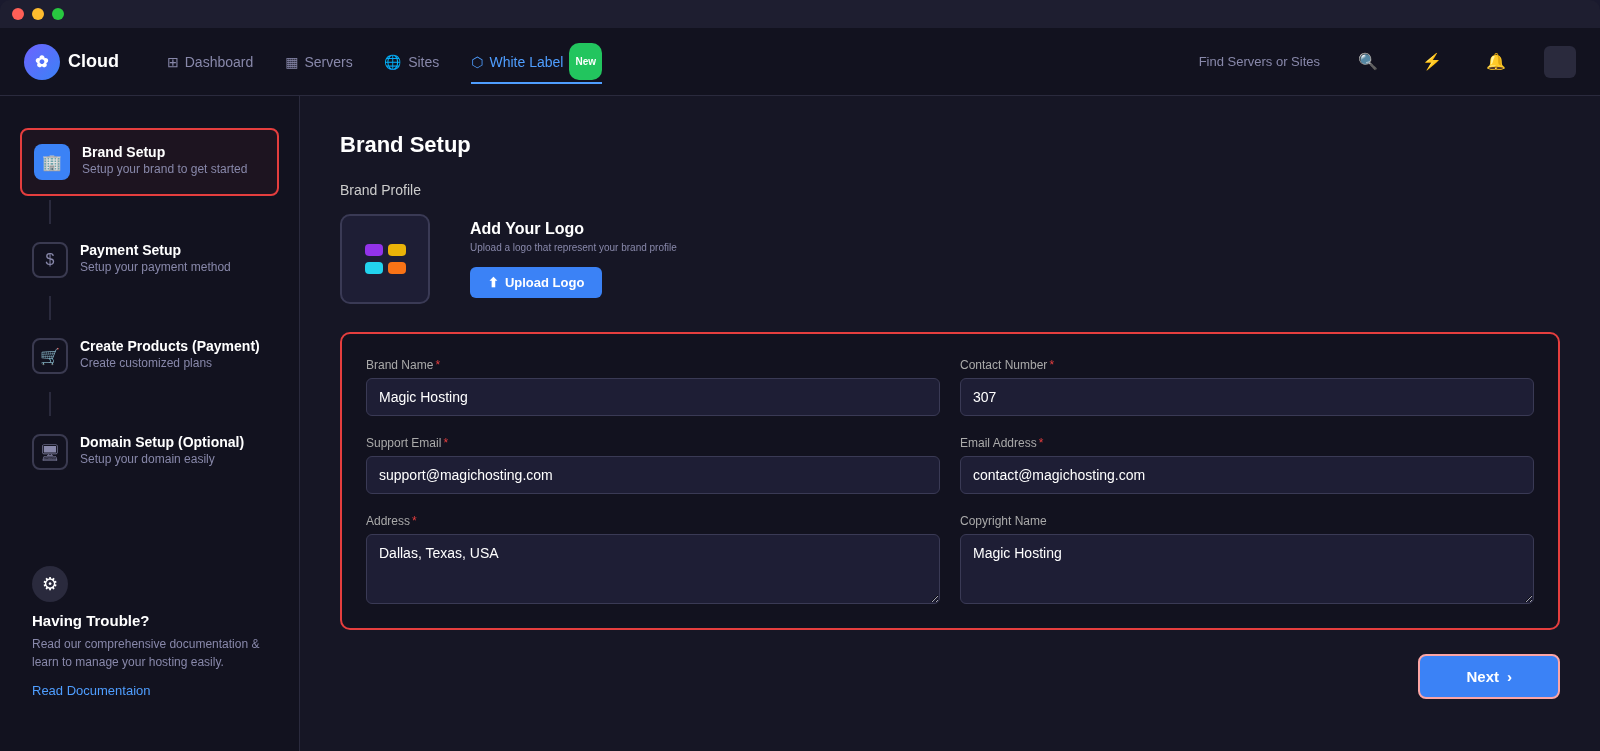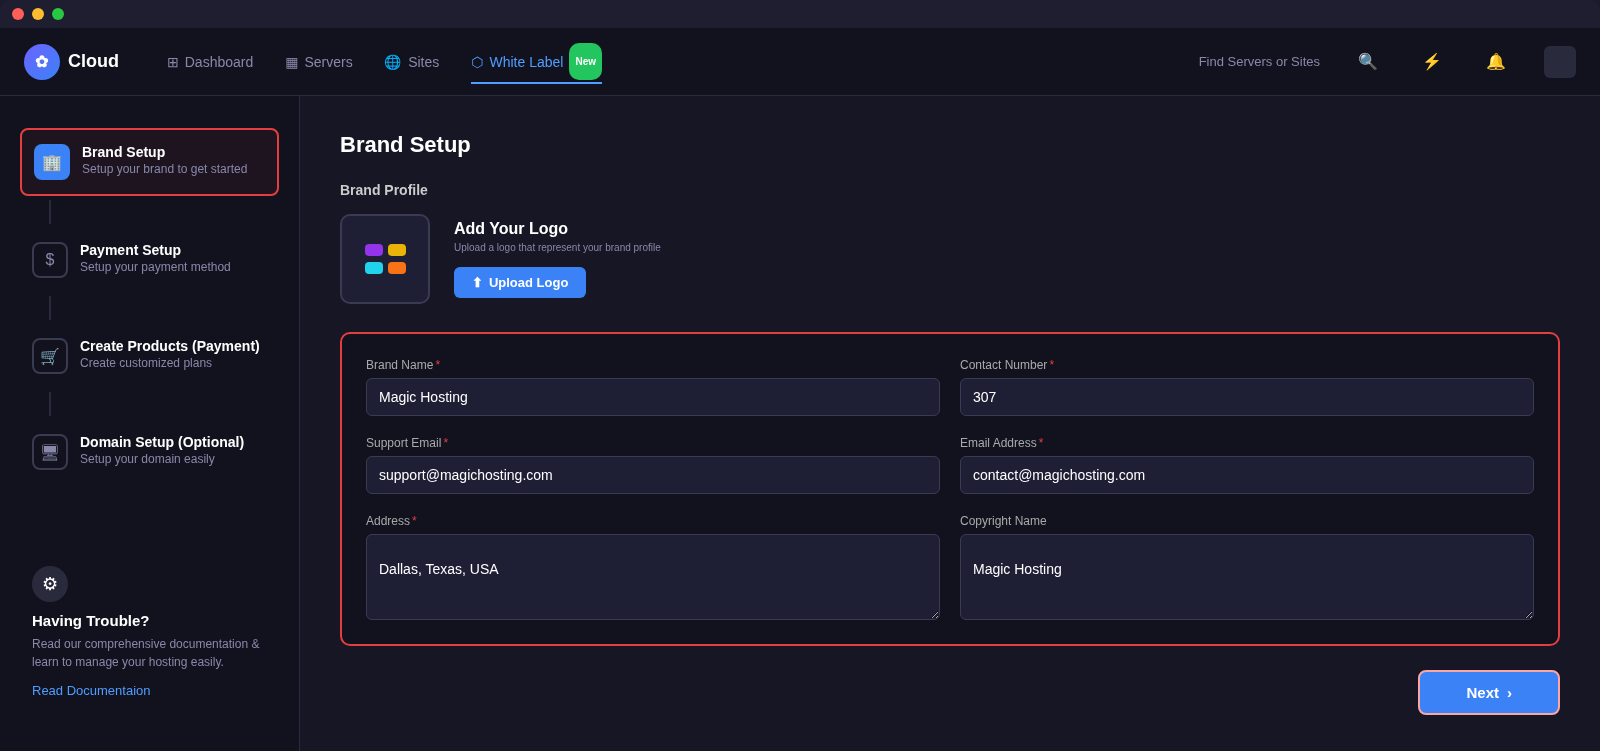--- a/index.html
+++ b/index.html
@@ -169,26 +169,26 @@
     .content-area {
       flex: 1;
       background: #161625;
       padding: 36px 40px;
       overflow-y: auto;
     }
     .page-title {
       font-size: 22px; font-weight: 700; color: #fff; margin-bottom: 24px;
     }
     .section-label {
-      font-size: 14px; font-weight: 700; color: #ccc; margin-bottom: 16px;
+      font-size: 14px; font-weight: 400; color: #ccc; margin-bottom: 16px;
     }
 
     
     .brand-profile-row {
-      display: flex; align-items: center; gap: 24px;
+      display: flex; align-items: center; gap: 40px;
       margin-bottom: 28px;
     }
     .logo-placeholder {
       width: 90px; height: 90px;
       background: #1e1e35;
       border: 2px solid #3a3a55;
       border-radius: 10px;
       display: flex; align-items: center; justify-content: center;
       flex-shrink: 0;
     }
@@ -248,21 +248,21 @@
       padding: 10px 12px;
       color: #fff;
       font-size: 14px;
       outline: none;
       width: 100%;
     }
     .form-textarea {
       background: #1e1e35;
       border: 1px solid #3a3a55;
       border-radius: 6px;
-      padding: 26px 12px;
+      padding: 10px 12px;
       color: #fff;
       font-size: 14px;
       outline: none;
       width: 100%;
       resize: vertical;
       min-height: 70px;
       font-family: inherit;
     }
 
     

